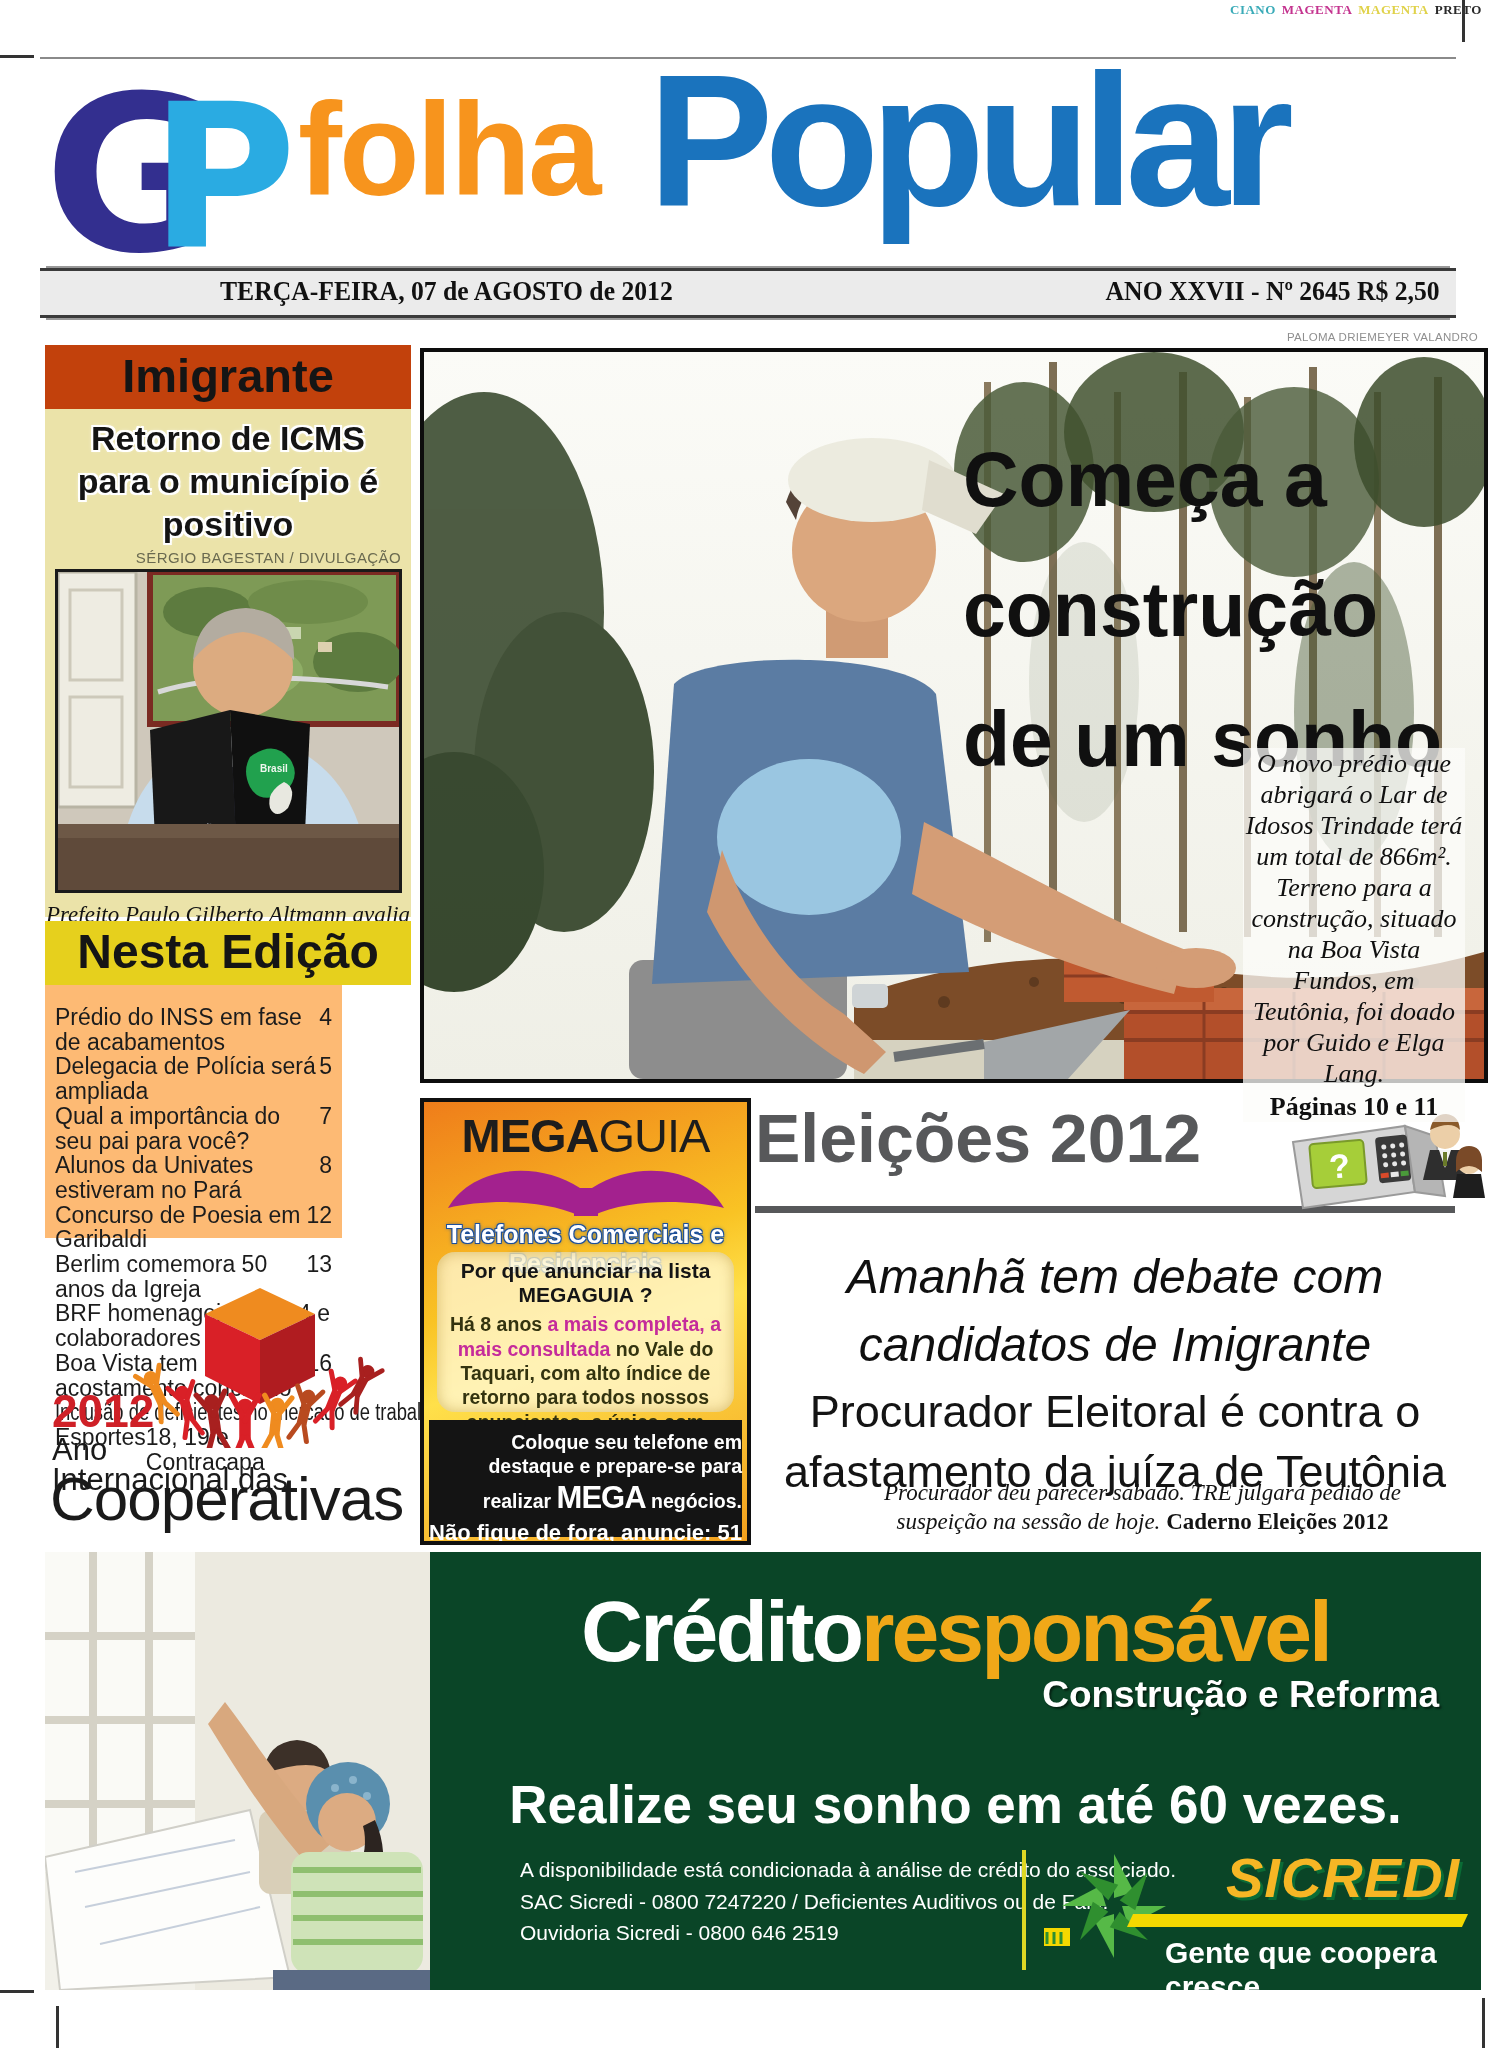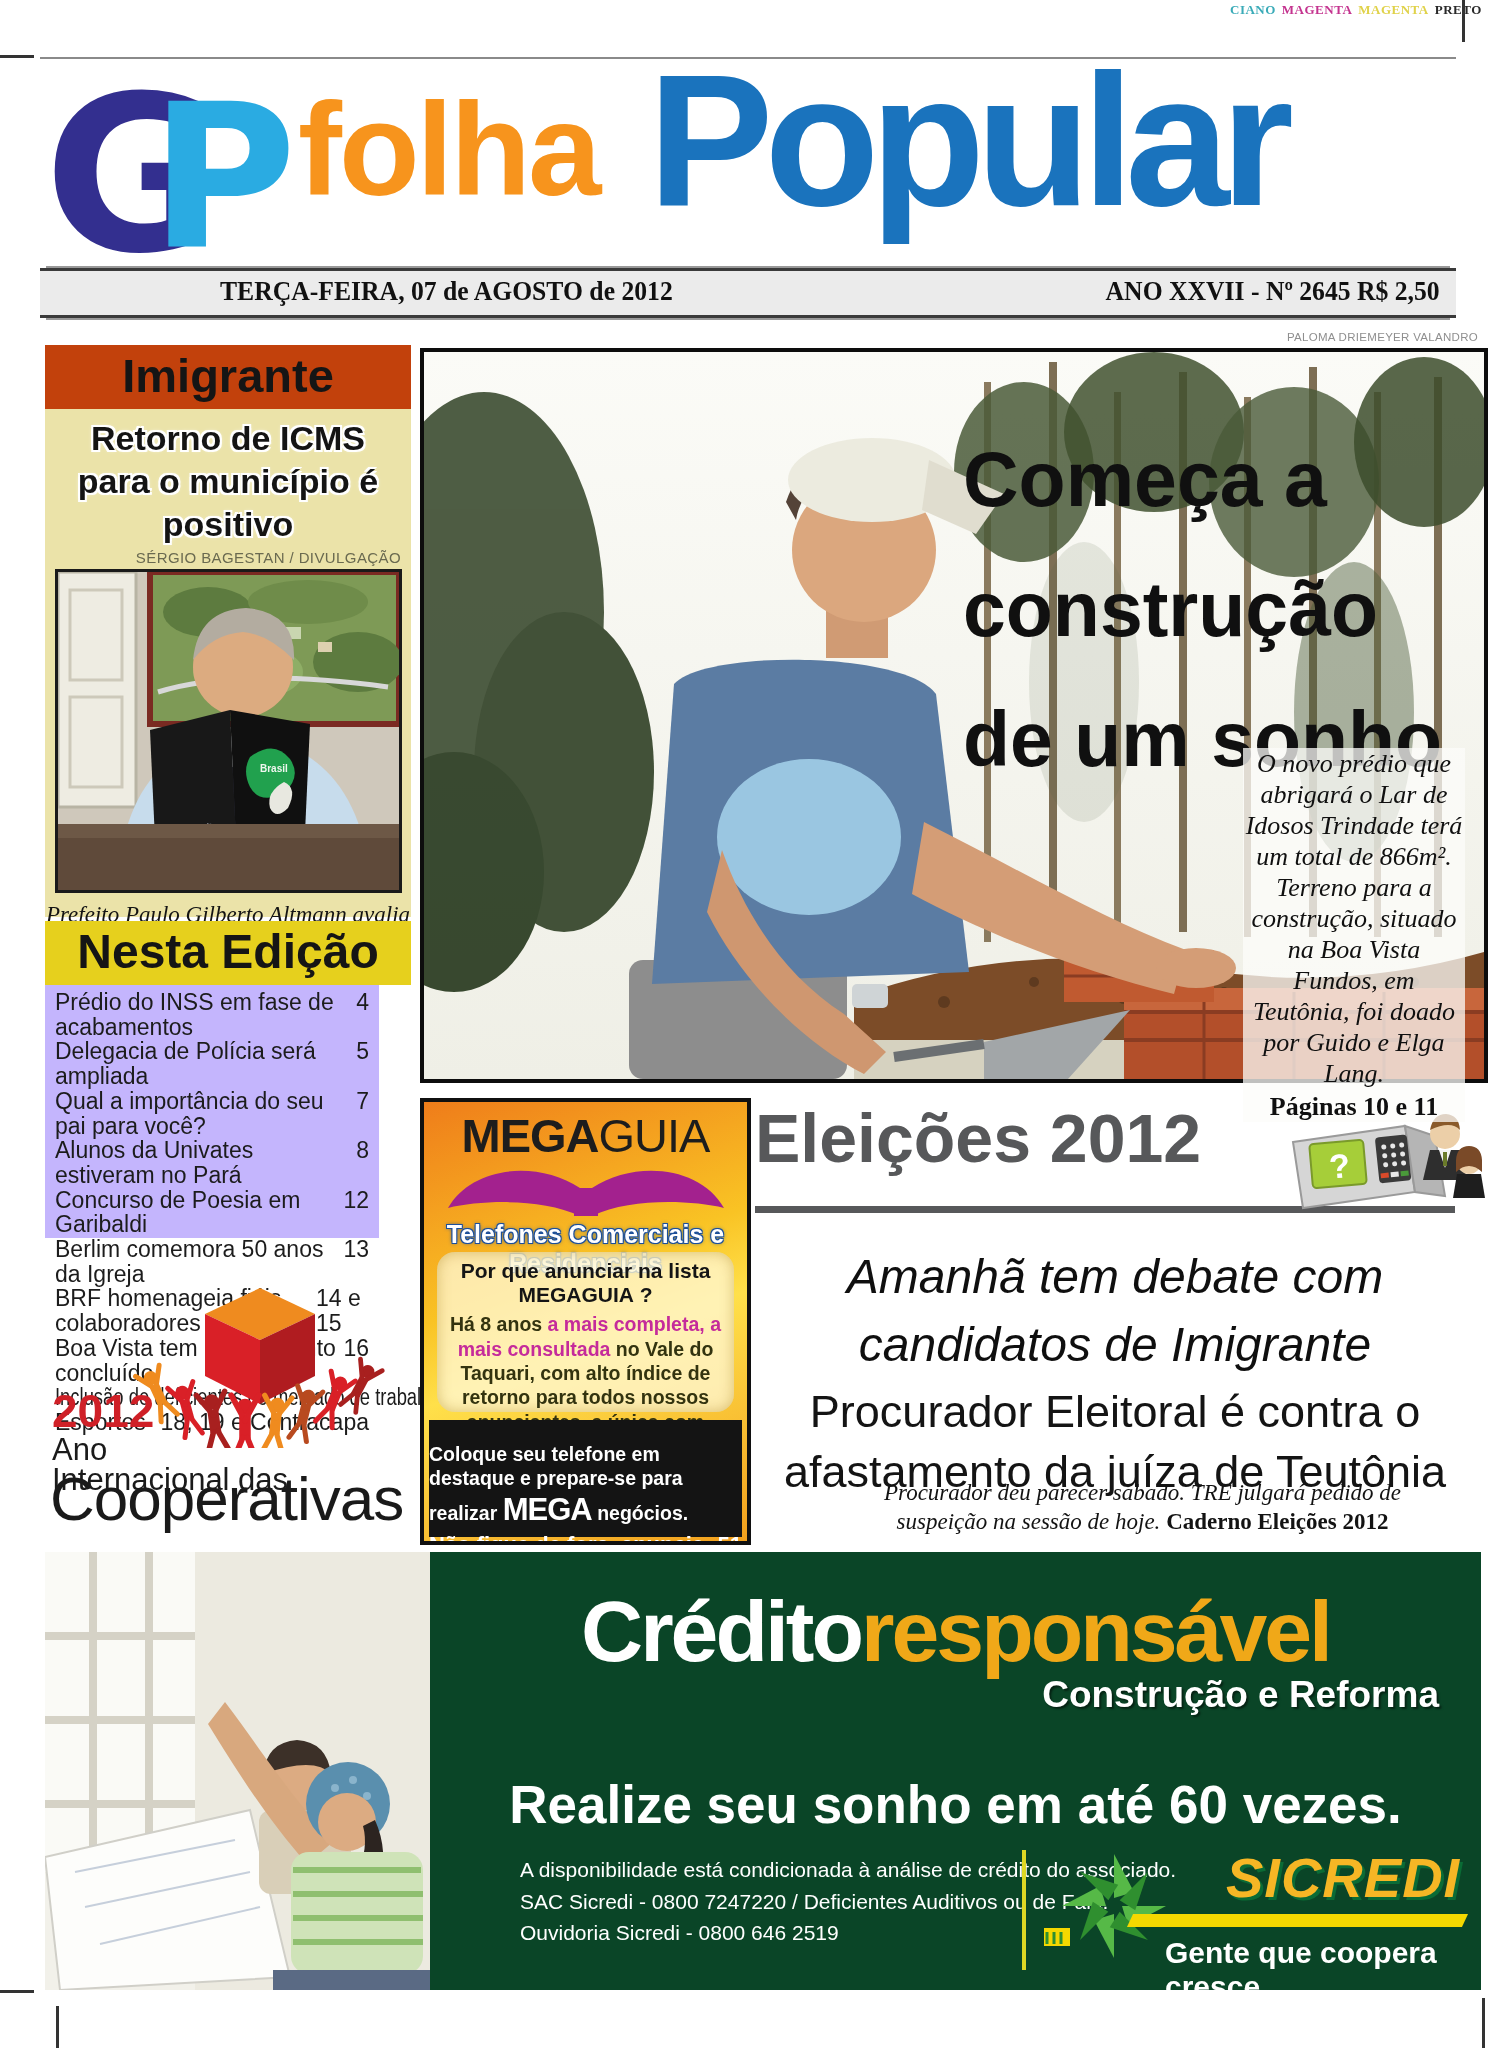--- a/index.html
+++ b/index.html
@@ -26,21 +26,21 @@
   .imiband{width:100%;height:64px;background:#c2410c;text-align:center;}
   .imiband span{font-size:47px;font-weight:bold;color:#151515;line-height:62px;}
   .imihead{margin:8px 6px 0;font-size:34px;font-weight:bold;text-align:center;line-height:1.26;color:#141414;
            text-shadow:-2px -2px 0 #fff,2px -2px 0 #fff,-2px 2px 0 #fff,2px 2px 0 #fff,0 0 5px #fff;}
   .imicredit{margin:4px 10px 3px;font-size:15px;color:#6a6a50;text-align:right;letter-spacing:.4px;}
   .imiphoto{display:block;margin:0 auto;border:3px solid #1a1a1a;background:#cfc8bb;}
   .imicap{margin-top:8px;text-align:center;font:italic 23px/1.22 "Liberation Serif",serif;color:#141414;}
   .imicap b{font-style:normal;}
   .nestaband{left:45px;top:921px;width:366px;height:64px;background:#e6d01d;text-align:center;}
   .nestaband span{font-size:48px;font-weight:bold;color:#151515;line-height:62px;}
-  .indexbox{left:45px;top:985px;width:334px;height:253px;background:#c4b5fd;padding-top:5px;box-sizing:border-box;}
+  .indexbox{left:45px;top:985px;width:297px;height:253px;background:#fdba74;padding-top:20px;box-sizing:border-box;}
   .irow{display:flex;justify-content:space-between;padding:0 10px;font-size:23px;line-height:24.7px;color:#1c1c1c;}
   .irow.cond .lbl{transform:scaleX(.8);transform-origin:left;white-space:nowrap;}
   
   .coop-svg{left:45px;top:1276px;}
   .coop-year{left:52px;top:1388px;font-size:46px;font-weight:bold;color:#cf2027;line-height:1;}
   .coop-l1{left:52px;top:1434px;font-size:31px;color:#1a1a1a;line-height:1;}
   .coop-l2{left:52px;top:1464px;font-size:31px;color:#1a1a1a;line-height:1;}
   .coop-l3{left:50px;top:1468px;font-size:62px;color:#1a1a1a;line-height:1;letter-spacing:-1px;}
   
   .mega{left:420px;top:1098px;width:331px;height:447px;border:4px solid #101010;box-sizing:border-box;
@@ -48,21 +48,21 @@
   .mega .brand{position:absolute;left:0;top:10px;width:100%;text-align:center;font-size:47px;letter-spacing:-1px;color:#1d1d1d;line-height:1;}
   .mega .brand .b1{font-weight:bold;}
   .mega .wave{position:absolute;left:18px;top:56px;}
   .mega .sub{position:absolute;left:0;top:118px;width:100%;text-align:center;font-size:25px;font-weight:bold;color:#fff;
              text-shadow:-1px -1px 0 #1b4f9c,1px -1px 0 #1b4f9c,-1px 1px 0 #1b4f9c,1px 1px 0 #1b4f9c,0 0 4px #1b4f9c;}
   .mega .panel{position:absolute;left:13px;top:150px;width:297px;height:160px;border-radius:18px;
                background:rgba(255,247,210,.78);box-shadow:inset 0 0 14px rgba(170,130,30,.45);padding:7px 6px;box-sizing:border-box;}
   .mega .q{font-size:21px;font-weight:bold;text-align:center;color:#151515;line-height:1.15;}
   .mega .body{margin-top:5px;font-size:19.5px;font-weight:bold;text-align:center;color:#33330f;line-height:1.25;}
   .mega .hl{color:#c52b9b;}
-  .mega .foot{position:absolute;left:5px;right:5px;top:318px;bottom:4px;background:#141414;color:#fff;text-align:left;padding-top:22px;}
+  .mega .foot{position:absolute;left:5px;right:5px;top:318px;bottom:4px;background:#141414;color:#fff;text-align:right;padding-top:10px;}
   .mega .f1{font-size:19.5px;font-weight:bold;line-height:1.25;}
   .mega .f1 .bigmega{font-size:31px;letter-spacing:-1px;}
   .mega .f2{font-size:22px;font-weight:bold;margin-top:2px;}
   
   .pcredit{left:1150px;top:331px;width:328px;text-align:right;font-size:11.5px;color:#8f8f8f;letter-spacing:.3px;}
   .mainphoto{left:420px;top:348px;width:1060px;height:727px;border:4px solid #0d0d0d;box-sizing:content-box;background:#f7f7f2;}
   .mainhead{left:963px;top:414px;width:515px;font-size:77px;font-weight:bold;color:#101010;line-height:130px;z-index:3;}
   .maindeck{left:1243px;top:748px;width:222px;text-align:center;font:italic 26px/31px "Liberation Serif",serif;color:#101010;
             background:rgba(252,252,250,.75);z-index:3;}
   .maindeck .pg{font-style:normal;font-weight:bold;display:block;margin-top:2px;}

